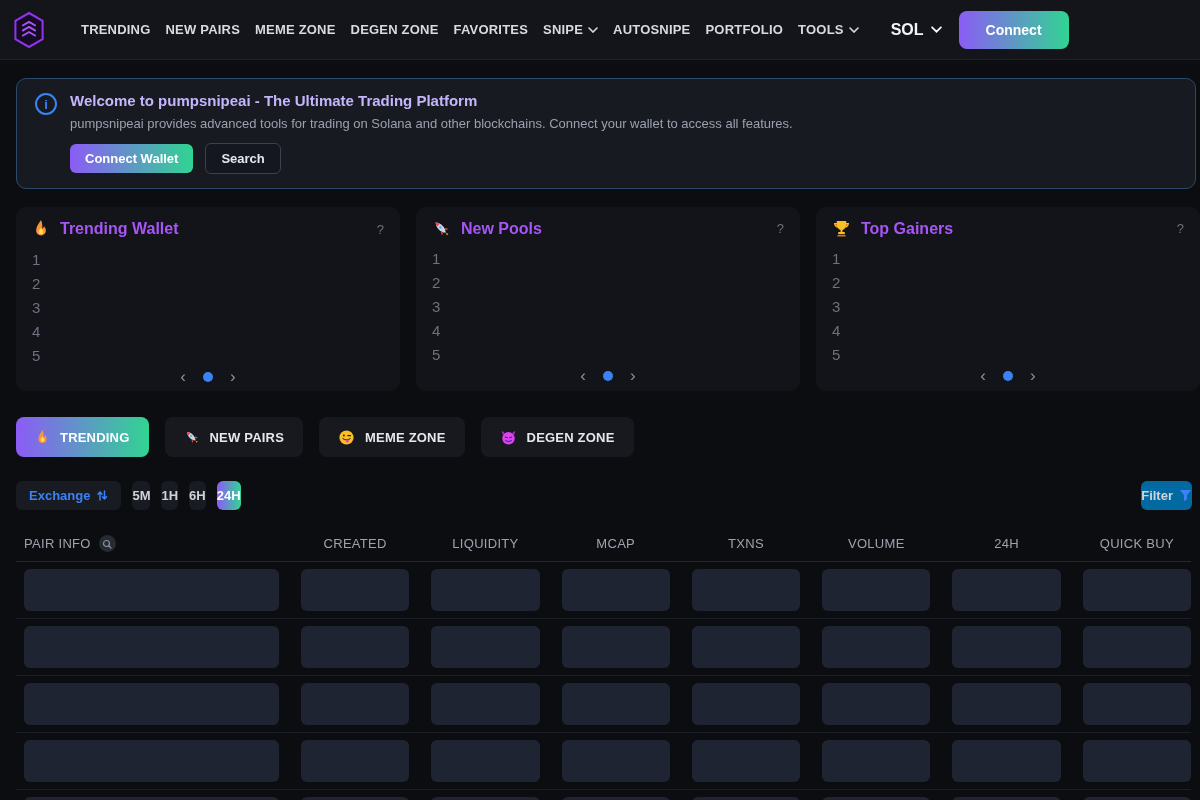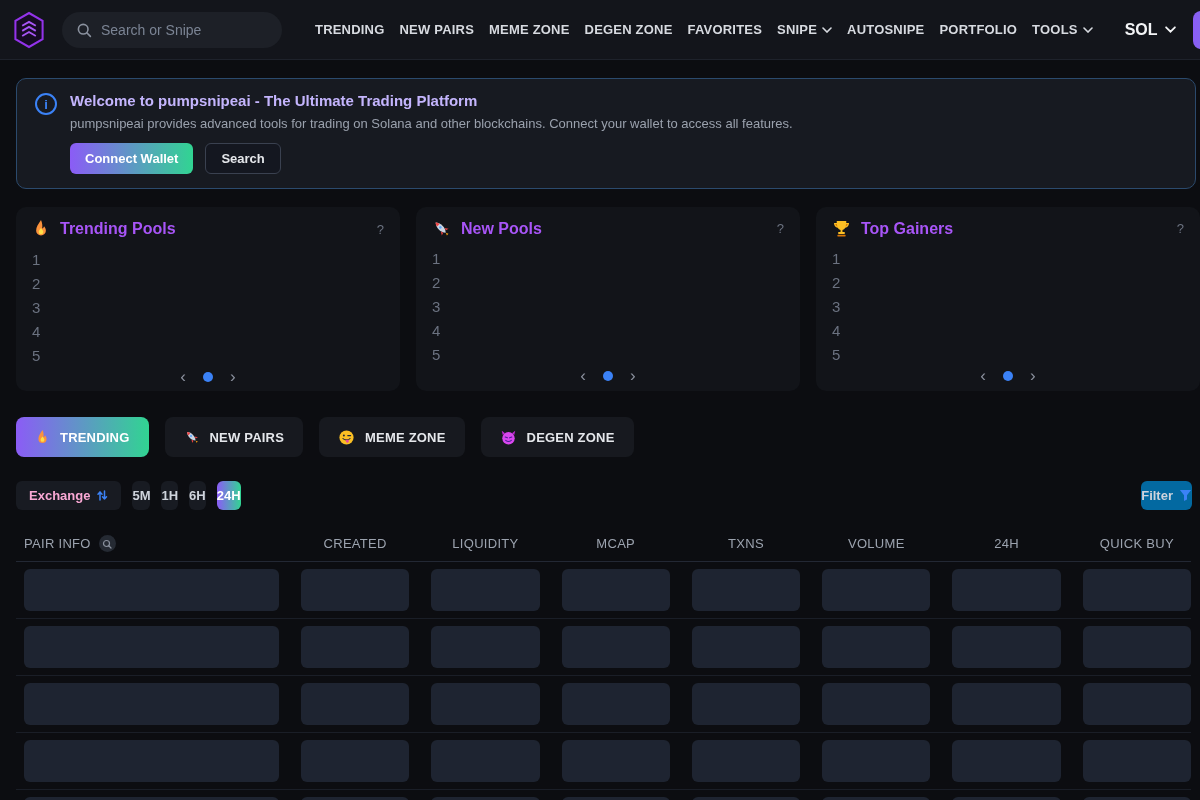--- a/index.html
+++ b/index.html
@@ -56,21 +56,21 @@
     display:flex; gap:13px;
   }
   .info-icon {
     width:22px; height:22px; flex-shrink:0; margin-top:1px;
     border:2px solid #3b82f6; border-radius:50%;
     color:#3b82f6; font-size:13px; font-weight:700; font-style:normal;
     display:flex; align-items:center; justify-content:center;
   }
   .banner-title { font-size:15px; font-weight:700; color:#c4b5fd; }
   .banner-desc { font-size:13px; color:#9aa1ad; margin-top:7px; }
-  .banner-buttons { margin-top:12px; display:flex; gap:12px; }
+  .banner-buttons { margin-top:12px; display:flex; gap:12px;align-items:center; }
   .btn-gradient {
     background:linear-gradient(90deg,#8b5cf6 0%,#31d492 100%);
     color:#fff; font-size:13px; font-weight:600;
     border:none; border-radius:6px; padding:7px 15px; cursor:pointer;
     font-family:"Liberation Sans", sans-serif;
   }
   .btn-outline {
     background:#141720; color:#e5e7eb; font-size:13px; font-weight:600;
     border:1px solid #3a4150; border-radius:6px; padding:7px 15px; cursor:pointer;
     font-family:"Liberation Sans", sans-serif;
@@ -106,21 +106,21 @@
   }
   .tab.active { background:linear-gradient(90deg,#8b5cf6 0%,#31d492 100%); color:#fff; }
   
   .filter-row { margin:24px 8px 0 16px; display:flex; align-items:center; gap:11px; }
   .pill {
     background:#181b22; border:none; border-radius:6px; padding:7px 0;
     font-size:13px; font-weight:600; color:#cfd4dc; cursor:pointer;
     display:flex; align-items:center; gap:6px;
     font-family:"Liberation Sans", sans-serif;
   }
-  .pill.exchange { color:#f9a8d4; padding:7px 13px; }
+  .pill.exchange { color:#3b82f6; padding:7px 13px; }
   .pill.active { background:linear-gradient(90deg,#8b5cf6 0%,#31d492 100%); color:#fff; }
   .filter-btn { margin-left:auto; background:#0369a1; }
   
   .table { margin:16px 0 0 16px; width:1175px; }
   .tgrid {
     display:grid; grid-template-columns:255px repeat(7,1fr); gap:22px;
     padding-left:8px;
   }
   .thead { height:36px; align-items:center; border-bottom:1px solid #232834; }
   .th {
@@ -142,29 +142,20 @@
 </style>
 </head>
 <body>
 
 <header class="navbar">
   <div class="logo">
     <svg width="34" height="38" viewBox="0 0 40 44">
       <path d="M20 2l16 9.2v21.6L20 42 4 32.8V11.2z" fill="#160b24" stroke="#9333ea" stroke-width="2.4"></path>
       <path d="M12 17l8-4.6 8 4.6M12 23l8-4.6 8 4.6M12 29l8-4.6 8 4.6" fill="none" stroke="#a855f7" stroke-width="2.2"></path>
     </svg>
-  </div>
-  <div class="search-pill">
-    <span class="icon">
-      <svg width="16" height="16" viewBox="0 0 20 20">
-          <circle cx="9" cy="9" r="6" fill="none" stroke="#8a919e" stroke-width="2"></circle>
-          <line x1="13.5" y1="13.5" x2="18" y2="18" stroke="#8a919e" stroke-width="2" stroke-linecap="round"></line>
-        </svg>
-    </span>
-    <input type="text" placeholder="Search or Snipe" style="">
   </div>
   <nav class="nav-links">
     <span class="nav-link">
         <span>TRENDING</span>
       </span>
     <span class="nav-link">
         <span>NEW PAIRS</span>
       </span>
     <span class="nav-link">
         <span>MEME ZONE</span>
@@ -224,21 +215,21 @@
 <section class="cards">
 
   <div class="card">
     <div class="card-header">
       <span class="icon">
         <svg width="18" height="20" viewBox="0 0 24 26">
           <path d="M12 1C8.2 7 5.5 10 5.5 15.2A6.5 6.5 0 0 0 18.5 15.2c0-2.3-1-4.3-2.5-6-.4 1.8-1.3 2.8-2.5 3C14.2 9 13.8 5 12 1z" fill="#fb923c"></path>
           <path d="M12 11.5c-2 2.3-3 3.7-3 5.4a3 3 0 0 0 6 0c0-1.7-1.2-3.1-3-5.4z" fill="#fde047"></path>
         </svg>
       </span>
-      <span class="card-title">Trending Pools</span>
+      <span class="card-title">Trending Wallet</span>
       <span class="card-help">?</span>
     </div>
     <div class="card-list">
       <div class="rank-item">1</div>
       <div class="rank-item">2</div>
       <div class="rank-item">3</div>
       <div class="rank-item">4</div>
       <div class="rank-item">5</div>
     </div>
     <div class="card-pagination">

